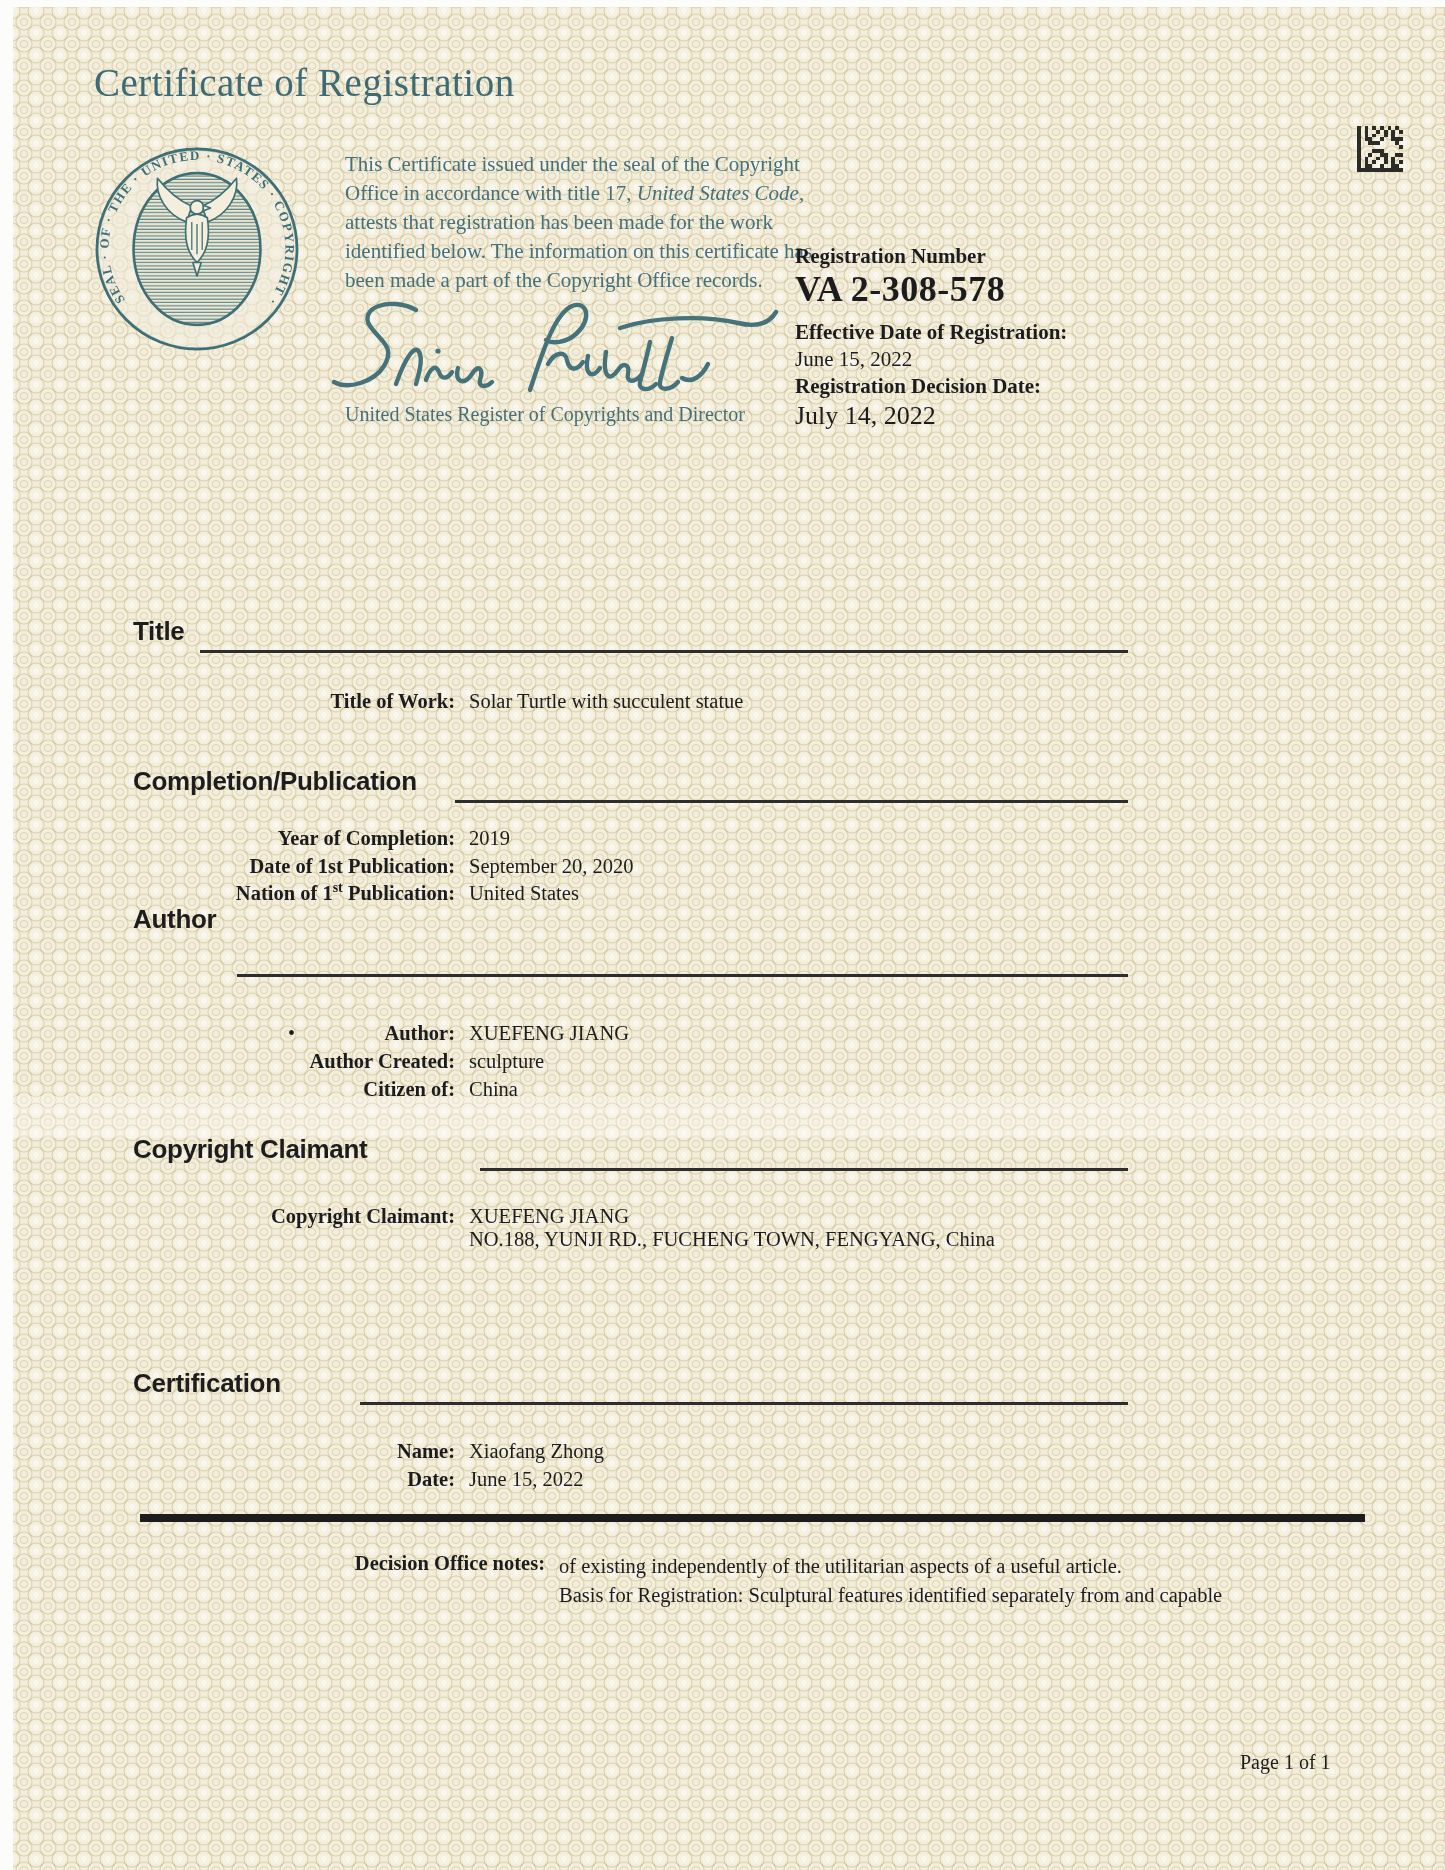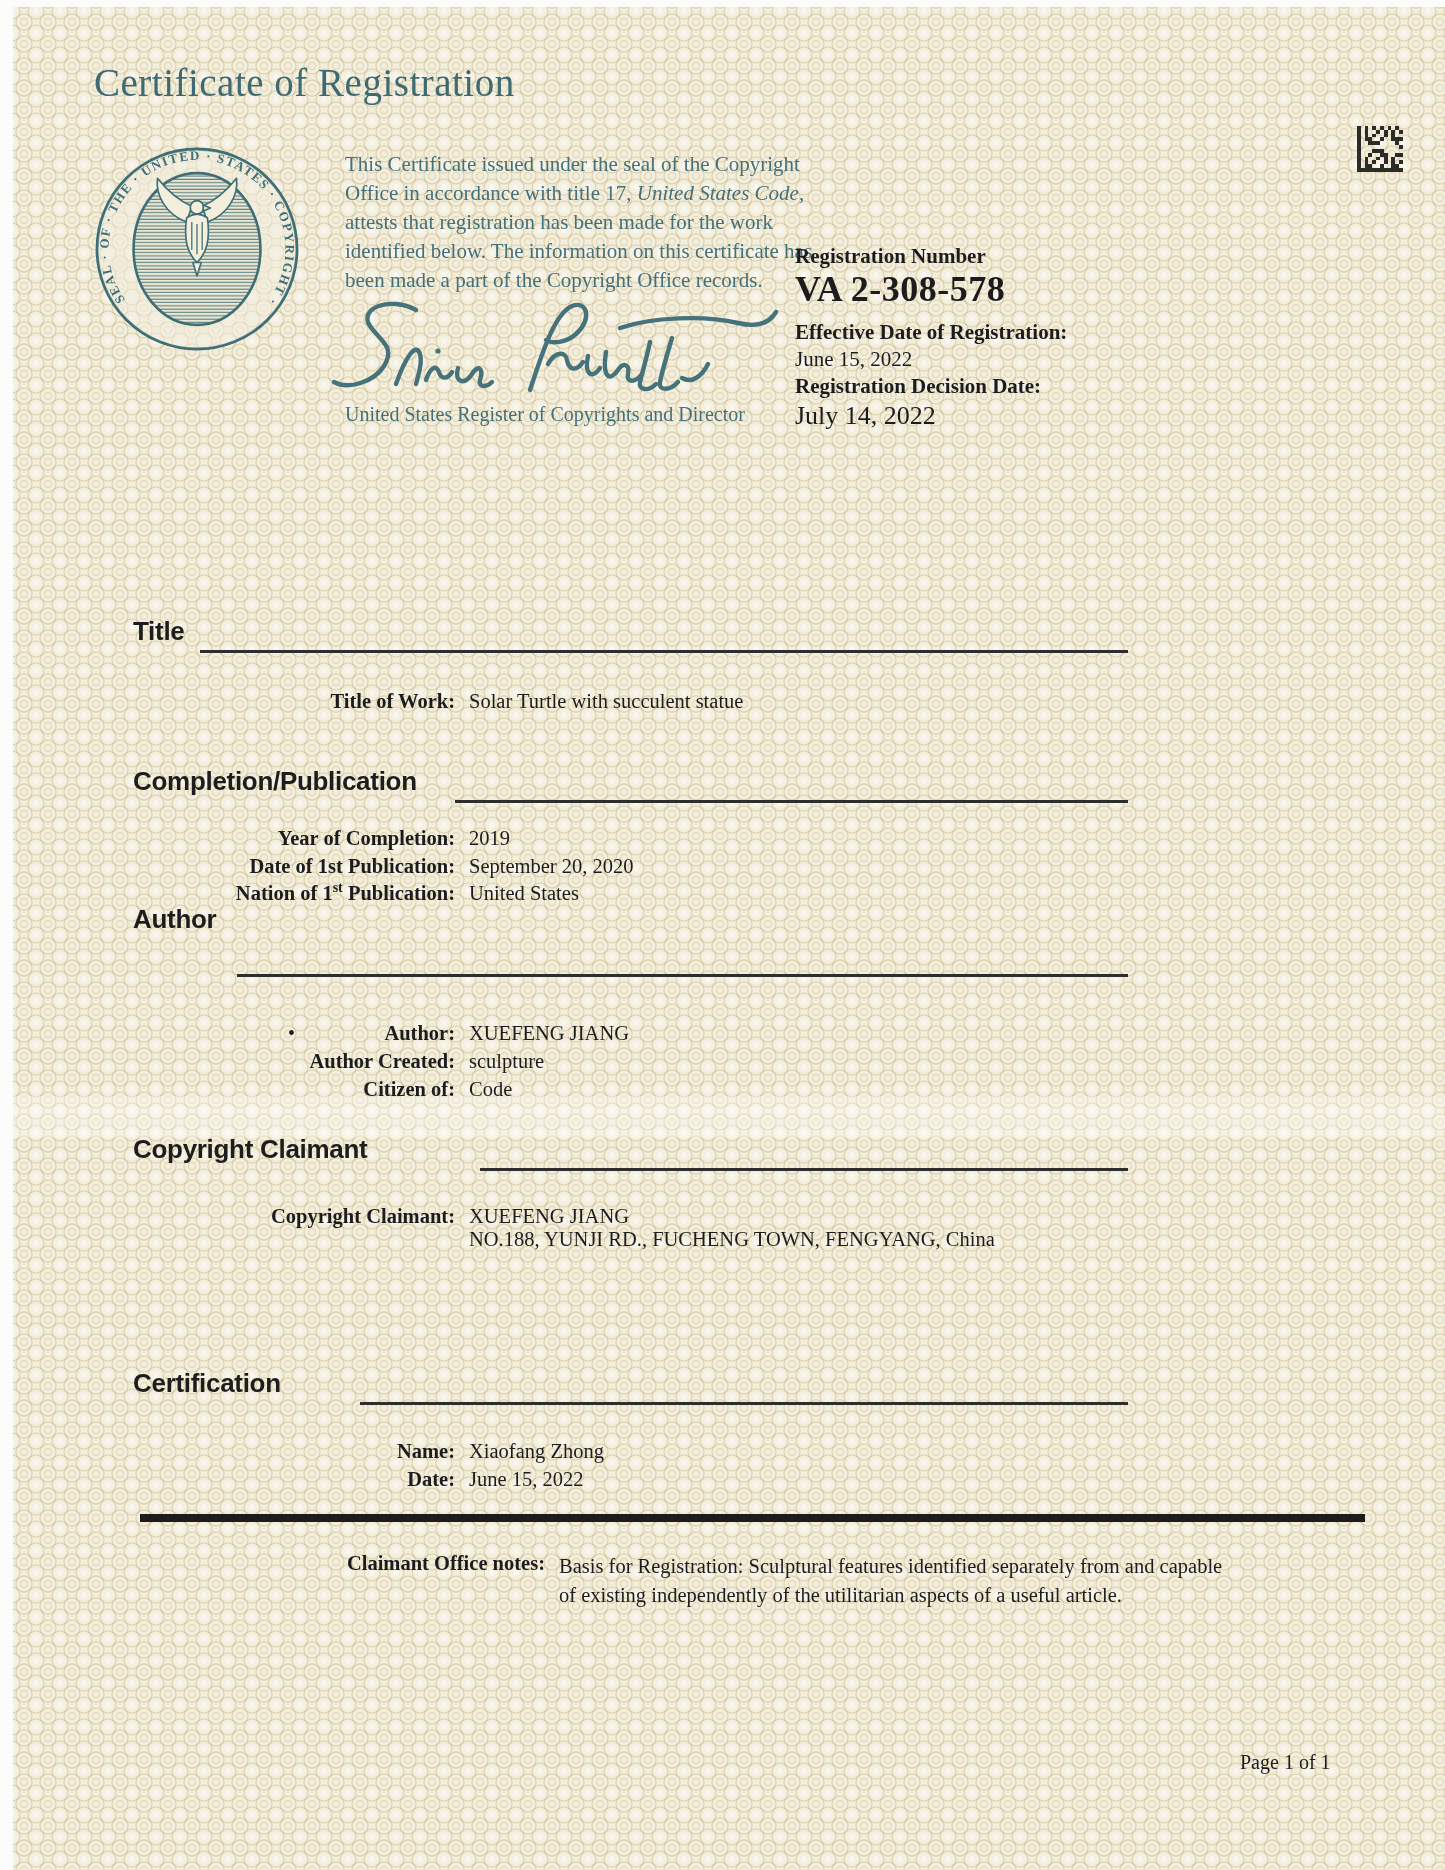--- a/index.html
+++ b/index.html
@@ -309,21 +309,21 @@
   <div class="row" style="top:1022px">
     <span class="lbl">Author:</span>
     <span class="val">XUEFENG JIANG</span>
   </div>
   <div class="row" style="top:1050px">
     <span class="lbl">Author Created:</span>
     <span class="val">sculpture</span>
   </div>
   <div class="row" style="top:1078px">
     <span class="lbl">Citizen of:</span>
-    <span class="val">Code</span>
+    <span class="val">China</span>
   </div>
 
   <div class="section-heading" style="top:1134px">Copyright Claimant</div>
   <div class="rule" style="left:480px; top:1168px; width:648px"></div>
   <div class="row" style="top:1205px">
     <span class="lbl">Copyright Claimant:</span>
     <span class="val"><span>XUEFENG JIANG</span><span class="line2">NO.188, YUNJI RD., FUCHENG TOWN, FENGYANG, China</span></span>
   </div>
 
   <div class="section-heading" style="top:1368px">Certification</div>
@@ -333,21 +333,21 @@
     <span class="val">Xiaofang Zhong</span>
   </div>
   <div class="row" style="top:1468px">
     <span class="lbl">Date:</span>
     <span class="val">June 15, 2022</span>
   </div>
 
   <div class="thick-rule" style="left:140px; top:1514px; width:1225px"></div>
 
   <div class="notes-row">
-    <span class="lbl">Claimant Office notes:</span>
+    <span class="lbl">Decision Office notes:</span>
     <span class="vals">
+      <span style="display:block">of existing independently of the utilitarian aspects of a useful article.</span>
       <span style="display:block">Basis for Registration: Sculptural features identified separately from and capable</span>
-      <span style="display:block">of existing independently of the utilitarian aspects of a useful article.</span>
     </span>
   </div>
 
   <div class="page-number">Page 1 of 1</div>
 </div>
 
 </body></html>

